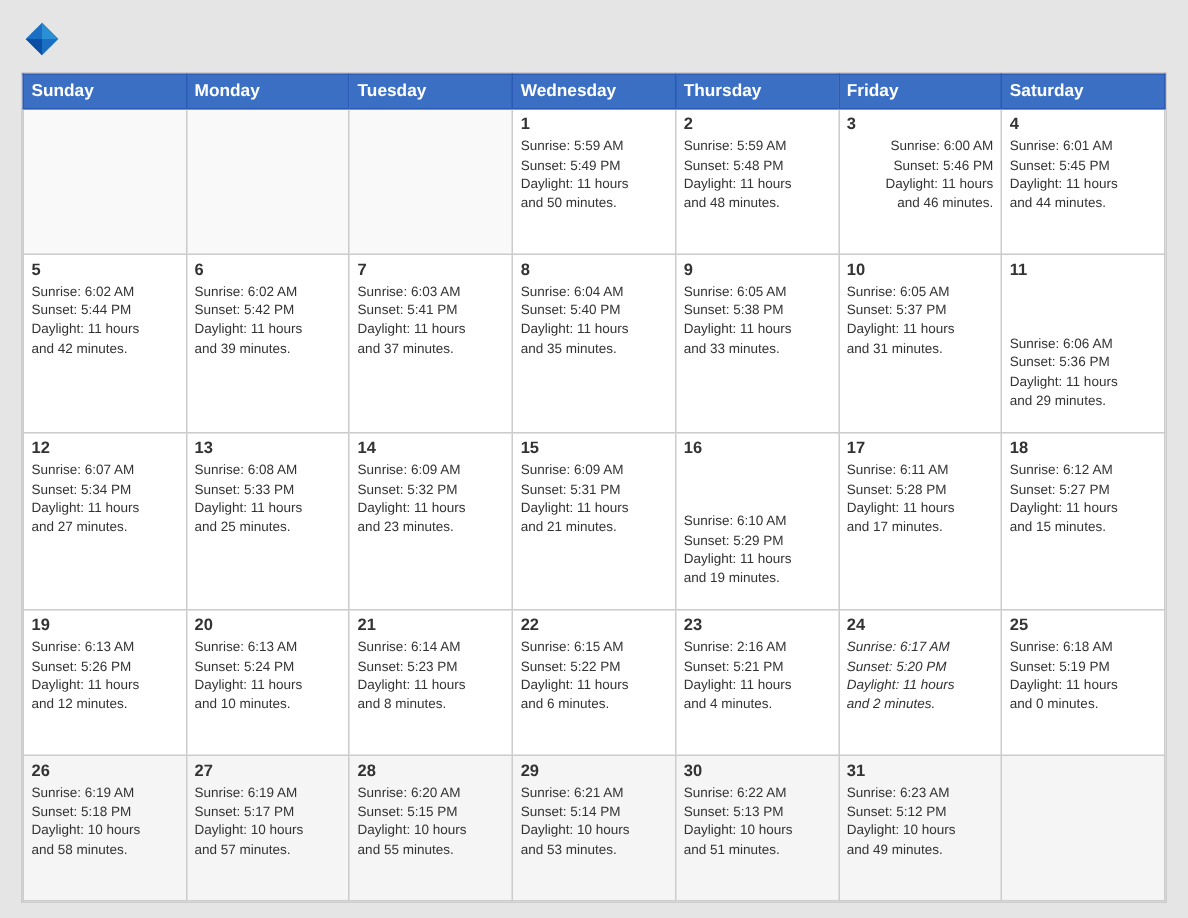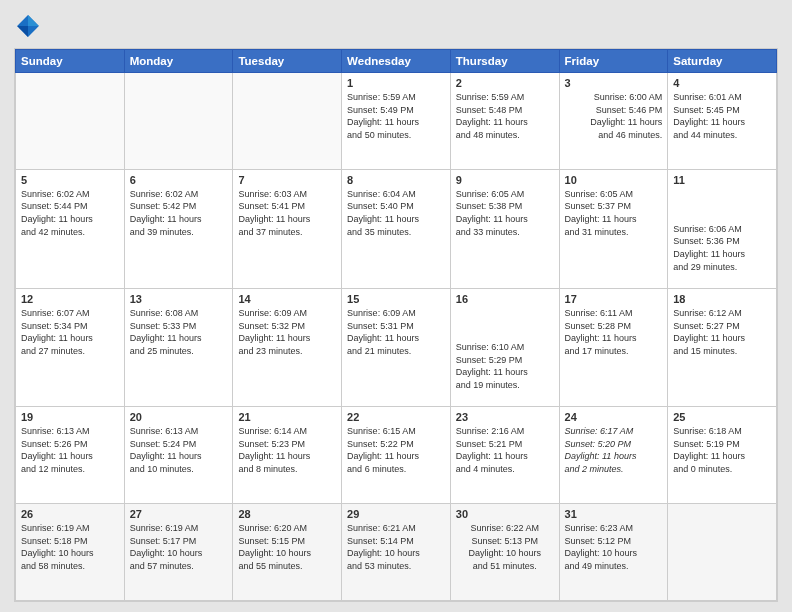--- a/index.html
+++ b/index.html
@@ -351,21 +351,21 @@
             </td>
             <td>
               <span class="day-num">29</span>
               <div class="day-info" style="white-space: pre-line;">Sunrise: 6:21 AM
 Sunset: 5:14 PM
 Daylight: 10 hours
 and 53 minutes.</div>
             </td>
             <td>
               <span class="day-num">30</span>
-              <div class="day-info" style="white-space: pre-line; text-align: center;">Sunrise: 6:22 AM
+              <div class="day-info" style="white-space: pre-line;">Sunrise: 6:22 AM
 Sunset: 5:13 PM
 Daylight: 10 hours
 and 51 minutes.</div>
             </td>
             <td>
               <span class="day-num">31</span>
               <div class="day-info" style="white-space: pre-line;">Sunrise: 6:23 AM
 Sunset: 5:12 PM
 Daylight: 10 hours
 and 49 minutes.</div>

